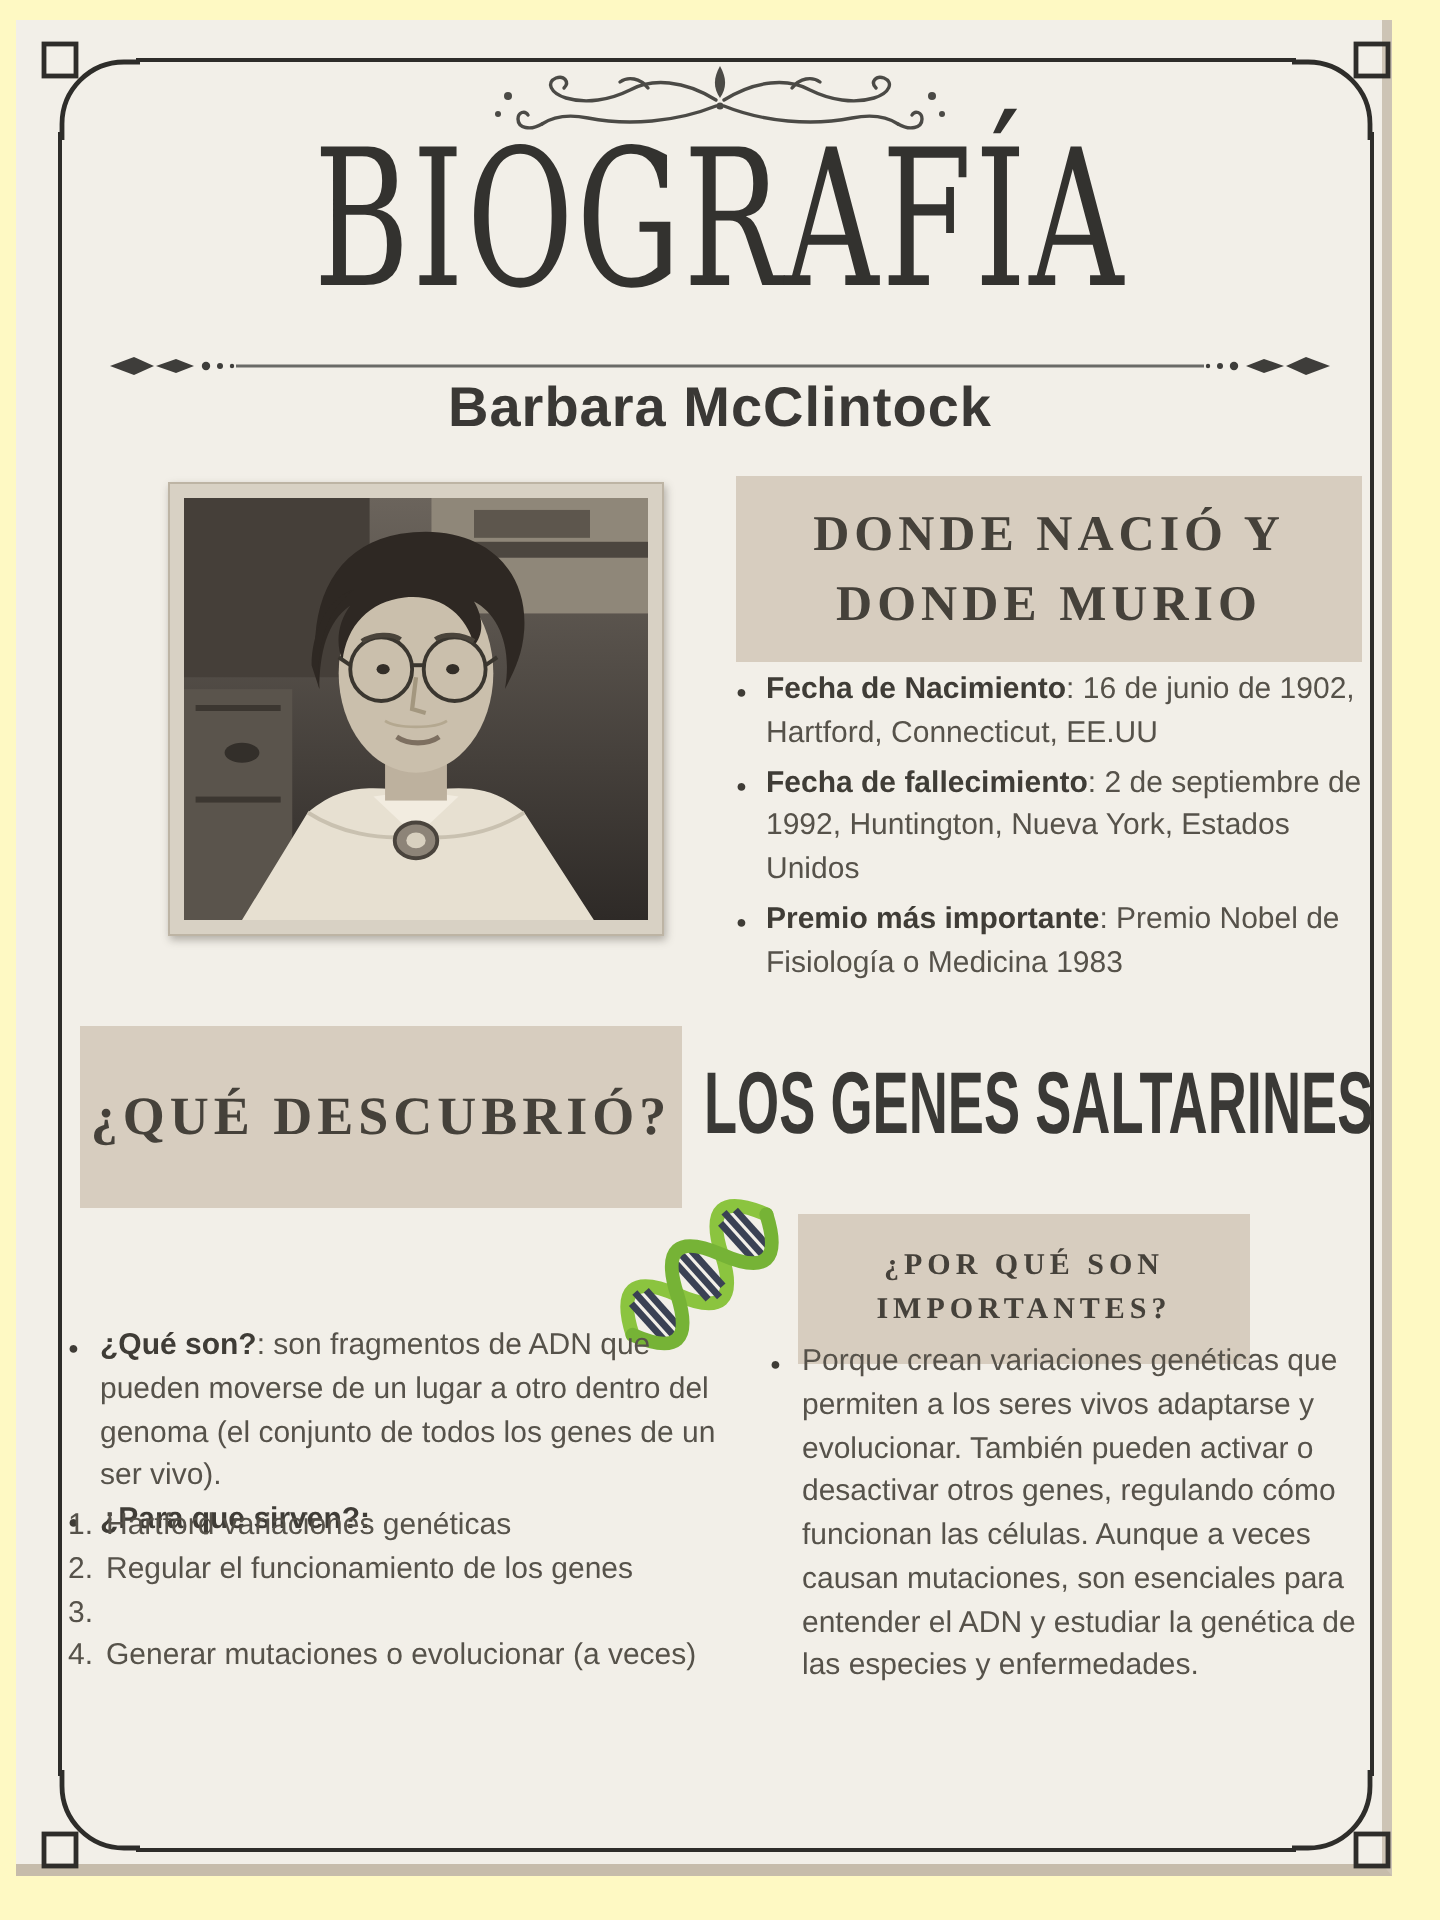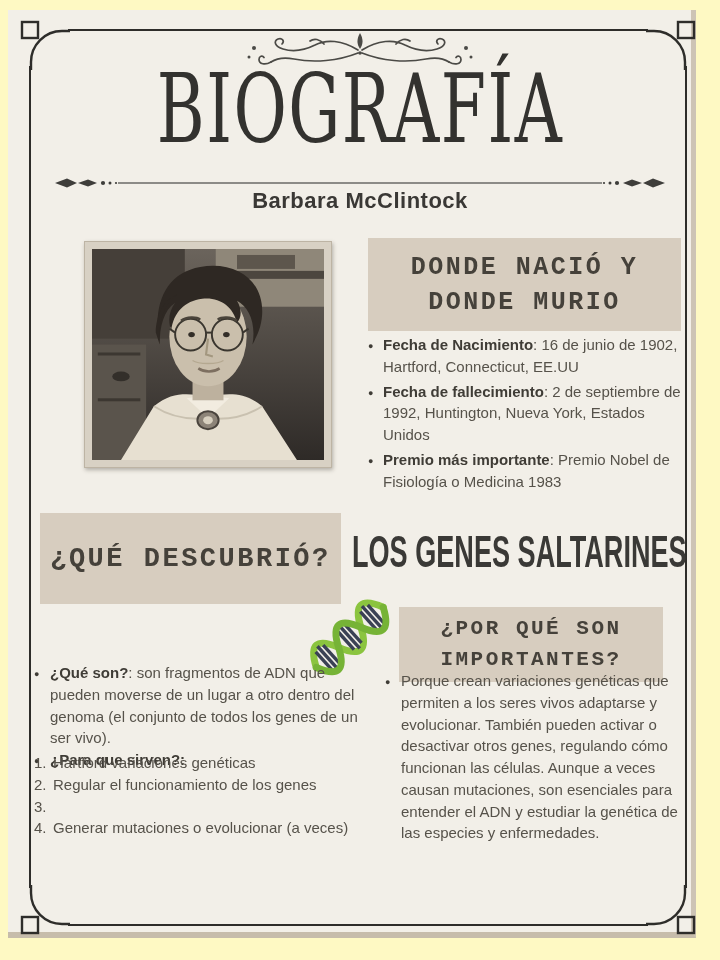--- a/index.html
+++ b/index.html
@@ -18,34 +18,34 @@
   .c-tr{right:14px;top:10px;transform:scaleX(-1);}
   .c-bl{left:10px;bottom:15px;transform:scaleY(-1);}
   .c-br{right:14px;bottom:15px;transform:scale(-1,-1);}
 
   .ornament{position:absolute;top:30px;left:50%;transform:translateX(-50%);}
   .title{position:absolute;top:58px;left:0;width:720px;text-align:center;
          font-family:"DejaVu Serif",serif;font-weight:500;color:#33322f;font-size:88px;
          letter-spacing:2px;transform:scale(0.74,1.08);transform-origin:50% 50%;white-space:nowrap;}
   .divider{position:absolute;top:176px;left:52px;}
   .subtitle{position:absolute;top:188px;left:0;width:720px;text-align:center;
-            font-weight:bold;font-size:22px;color:#3a3835;letter-spacing:0.5px;}
+            font-weight:bold;font-size:28px;color:#3a3835;letter-spacing:0.5px;}
 
   .photo-frame{position:absolute;left:84px;top:241px;width:248px;height:227px;
                background:#d8d1c4;border:1px solid #bdb4a4;box-sizing:border-box;padding:7px;
                box-shadow:1px 2px 4px rgba(60,55,45,0.35);}
   .photo-frame svg{display:block;width:100%;height:100%;}
 
-  .hdr-box{background:#d7cdbf;color:#45413a;font-family:Liberation Mono, monospace;font-weight:600;
+  .hdr-box{background:#d7cdbf;color:#45413a;font-family:Liberation Serif, serif;font-weight:600;
            display:flex;align-items:center;justify-content:center;text-align:center;
            letter-spacing:2.5px;box-sizing:border-box;}
   .bd-hdr{position:absolute;left:368px;top:238px;width:313px;height:93px;font-size:25px;line-height:1.4;padding:6px 10px;}
   .q-hdr{position:absolute;left:40px;top:513px;width:301px;height:91px;font-size:27px;}
   .genes-hdr{position:absolute;left:51px;top:612px;width:272px;height:44px;font-size:22px;}
-  .imp-hdr{position:absolute;left:399px;top:607px;width:264px;height:75px;font-size:21px;line-height:1.45;padding:4px 14px;}
+  .imp-hdr{position:absolute;left:399px;top:607px;width:226px;height:75px;font-size:15px;line-height:1.45;padding:4px 14px;}
 
   .answer{position:absolute;left:352px;top:512px;height:80px;display:flex;align-items:center;}
   .answer span{display:inline-block;font-weight:bold;font-size:43px;color:#3a3936;
                transform:scale(0.63,1.02);transform-origin:left center;white-space:nowrap;letter-spacing:0px;}
 
   .body-txt{font-size:15px;line-height:1.45;color:#56524a;}
   .body-txt b{color:#3f3c36;}
   ul.facts{position:absolute;left:366px;top:334px;width:316px;margin:0;padding:0;list-style:none;}
   ul.facts li{position:relative;padding-left:17px;margin-bottom:3px;}
   ul.facts li .blt, ul.qlist li .blt{position:absolute;left:2px;top:6px;font-size:9px;color:#3f3c36;}

